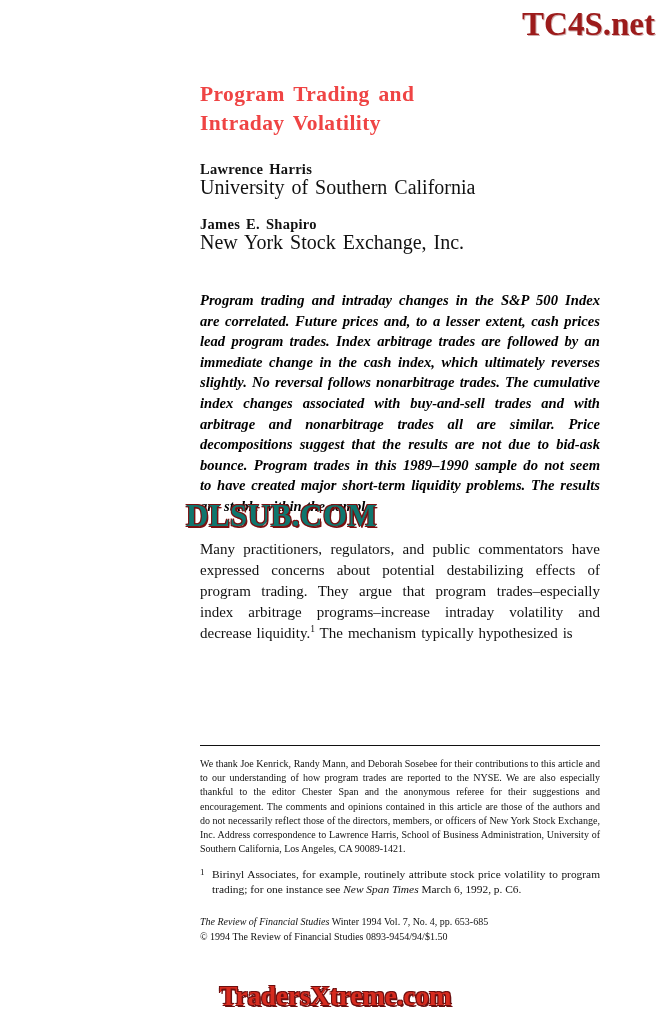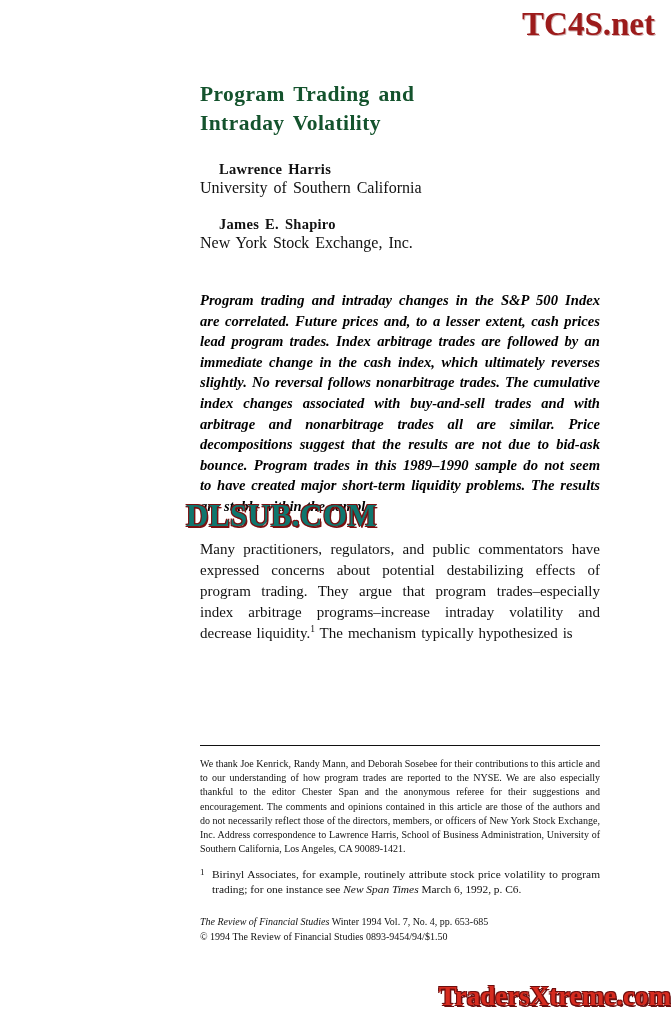--- a/index.html
+++ b/index.html
@@ -47,21 +47,21 @@
       1.5px 1.5px 0 #7a1010,
       -1px -1px 0 #7a1010,
       1px -1px 0 #7a1010,
       -1px 1px 0 #7a1010;
   }
   .wm-bottom {
     position: absolute;
     bottom: 12px;
     left: 0;
     width: 100%;
-    text-align: right;
+    text-align: center;
     font-family: "Liberation Serif", serif;
     font-weight: bold;
     font-size: 27px;
     color: #d62b1f;
     text-shadow:
       1.5px 1.5px 0 #6d0f0f,
       -1px -1px 0 #6d0f0f,
       1px -1px 0 #6d0f0f,
       -1px 1px 0 #6d0f0f;
   }
@@ -75,37 +75,36 @@
   }
 
   .title {
     font-family: "Liberation Serif", serif;
     font-weight: bold;
     font-size: 21.5px;
     line-height: 29px;
     letter-spacing: 0.4px;
     word-spacing: 3px;
     margin: 0 0 22px 0;
-    color: #14532d;
+    color: #ef4444;
   }
   .title .line { display: block; }
 
   .author-block {
     margin-bottom: 18px;
   }
   .author-name {
     font-weight: bold;
     font-size: 14.5px;
     line-height: 18px;
     letter-spacing: 0.3px;
     word-spacing: 2px;
-    margin-left: 19px;
   }
   .author-affil {
-    font-size: 16px;
+    font-size: 20px;
     line-height: 19px;
     word-spacing: 2px;
   }
 
   .abstract {
     margin-top: 38px;
     font-style: italic;
     font-weight: bold;
     font-size: 14.6px;
     line-height: 20.6px;

